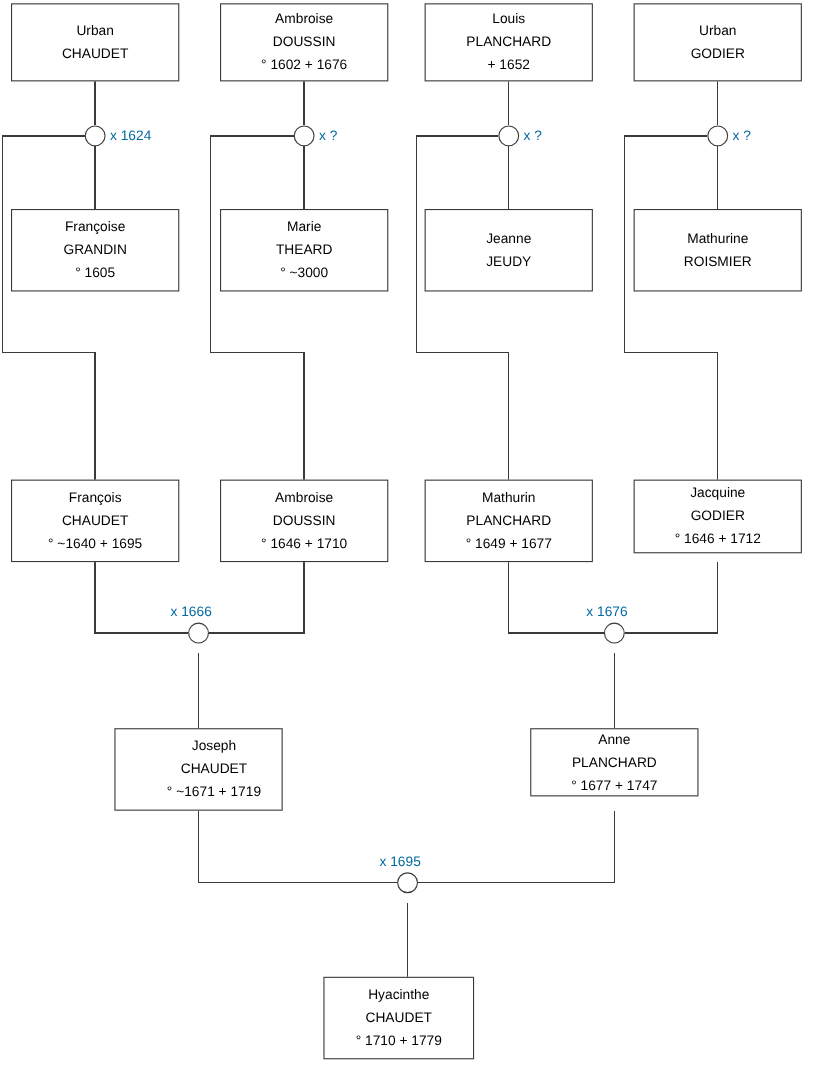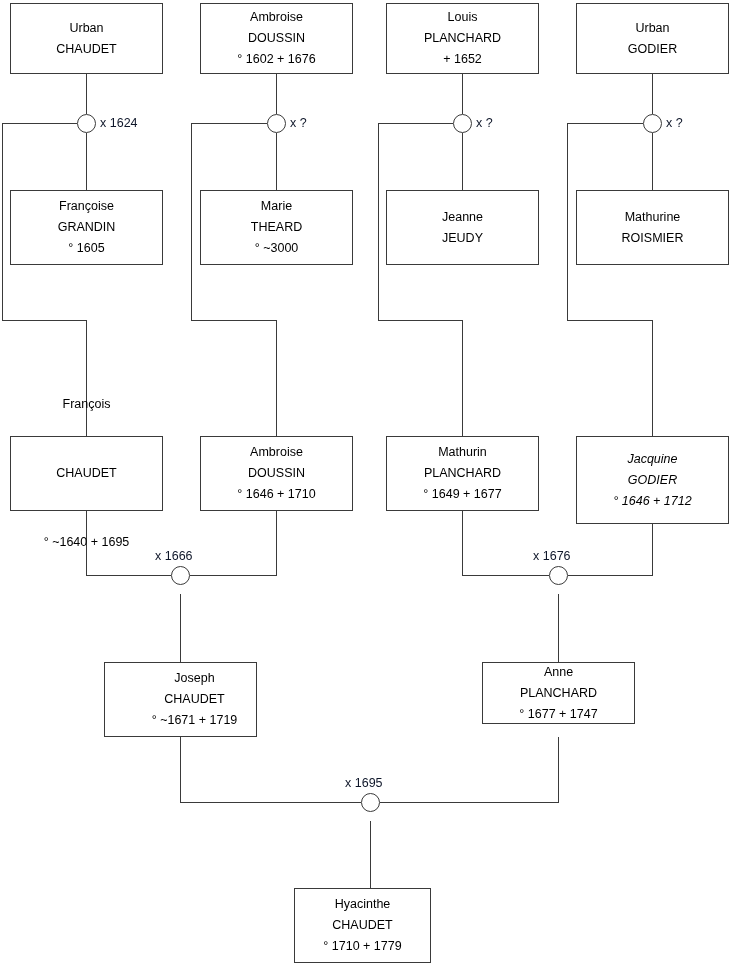--- a/index.html
+++ b/index.html
@@ -49,21 +49,21 @@
     width: 19px;
     height: 19px;
     border-radius: 50%;
     border: 1px solid #3a3a3a;
     background: #ffffff;
     z-index: 4;
   }
   .union-label {
     position: absolute;
     font-size: 12.5px;
-    color: #0f172a;
+    color: #0369a1;
     white-space: nowrap;
     z-index: 4;
   }
   .union-label.side { line-height: 19px; }
   .union-label.above { line-height: 14px; }
 </style>
 </head>
 <body>
 
 <div id="genealogy-canvas">
@@ -152,39 +152,39 @@
     <span class="surname">JEUDY</span>
 
   </div>
 
   <div class="person-box" style="left:576px; top:190px; width:153px; height:75px;">
     <span class="given">Mathurine</span>
     <span class="surname">ROISMIER</span>
 
   </div>
 
-  <div class="person-box" style="left:10px; top:436px; width:153px; height:75px;gap:48px;">
+  <div class="person-box" style="left:10px; top:436px; width:153px; height:75px;">
     <span class="given">François</span>
     <span class="surname">CHAUDET</span>
     <span class="dates">° ~1640 + 1695</span>
   </div>
 
   <div class="person-box" style="left:200px; top:436px; width:153px; height:75px;">
     <span class="given">Ambroise</span>
     <span class="surname">DOUSSIN</span>
     <span class="dates">° 1646 + 1710</span>
   </div>
 
   <div class="person-box" style="left:386px; top:436px; width:153px; height:75px;">
     <span class="given">Mathurin</span>
     <span class="surname">PLANCHARD</span>
     <span class="dates">° 1649 + 1677</span>
   </div>
 
-  <div class="person-box" style="left:576px; top:436px; width:153px; height:88px;font-style:italic;">
+  <div class="person-box" style="left:576px; top:436px; width:153px; height:67px;">
     <span class="given">Jacquine</span>
     <span class="surname">GODIER</span>
     <span class="dates">° 1646 + 1712</span>
   </div>
 
   <div class="union-node" style="left:171px; top:566px;"></div>
   <div class="union-label above" style="left:155px; top:549px;">x 1666</div>
 
   <div class="union-node" style="left:549px; top:566px;"></div>
   <div class="union-label above" style="left:533px; top:549px;">x 1676</div>

